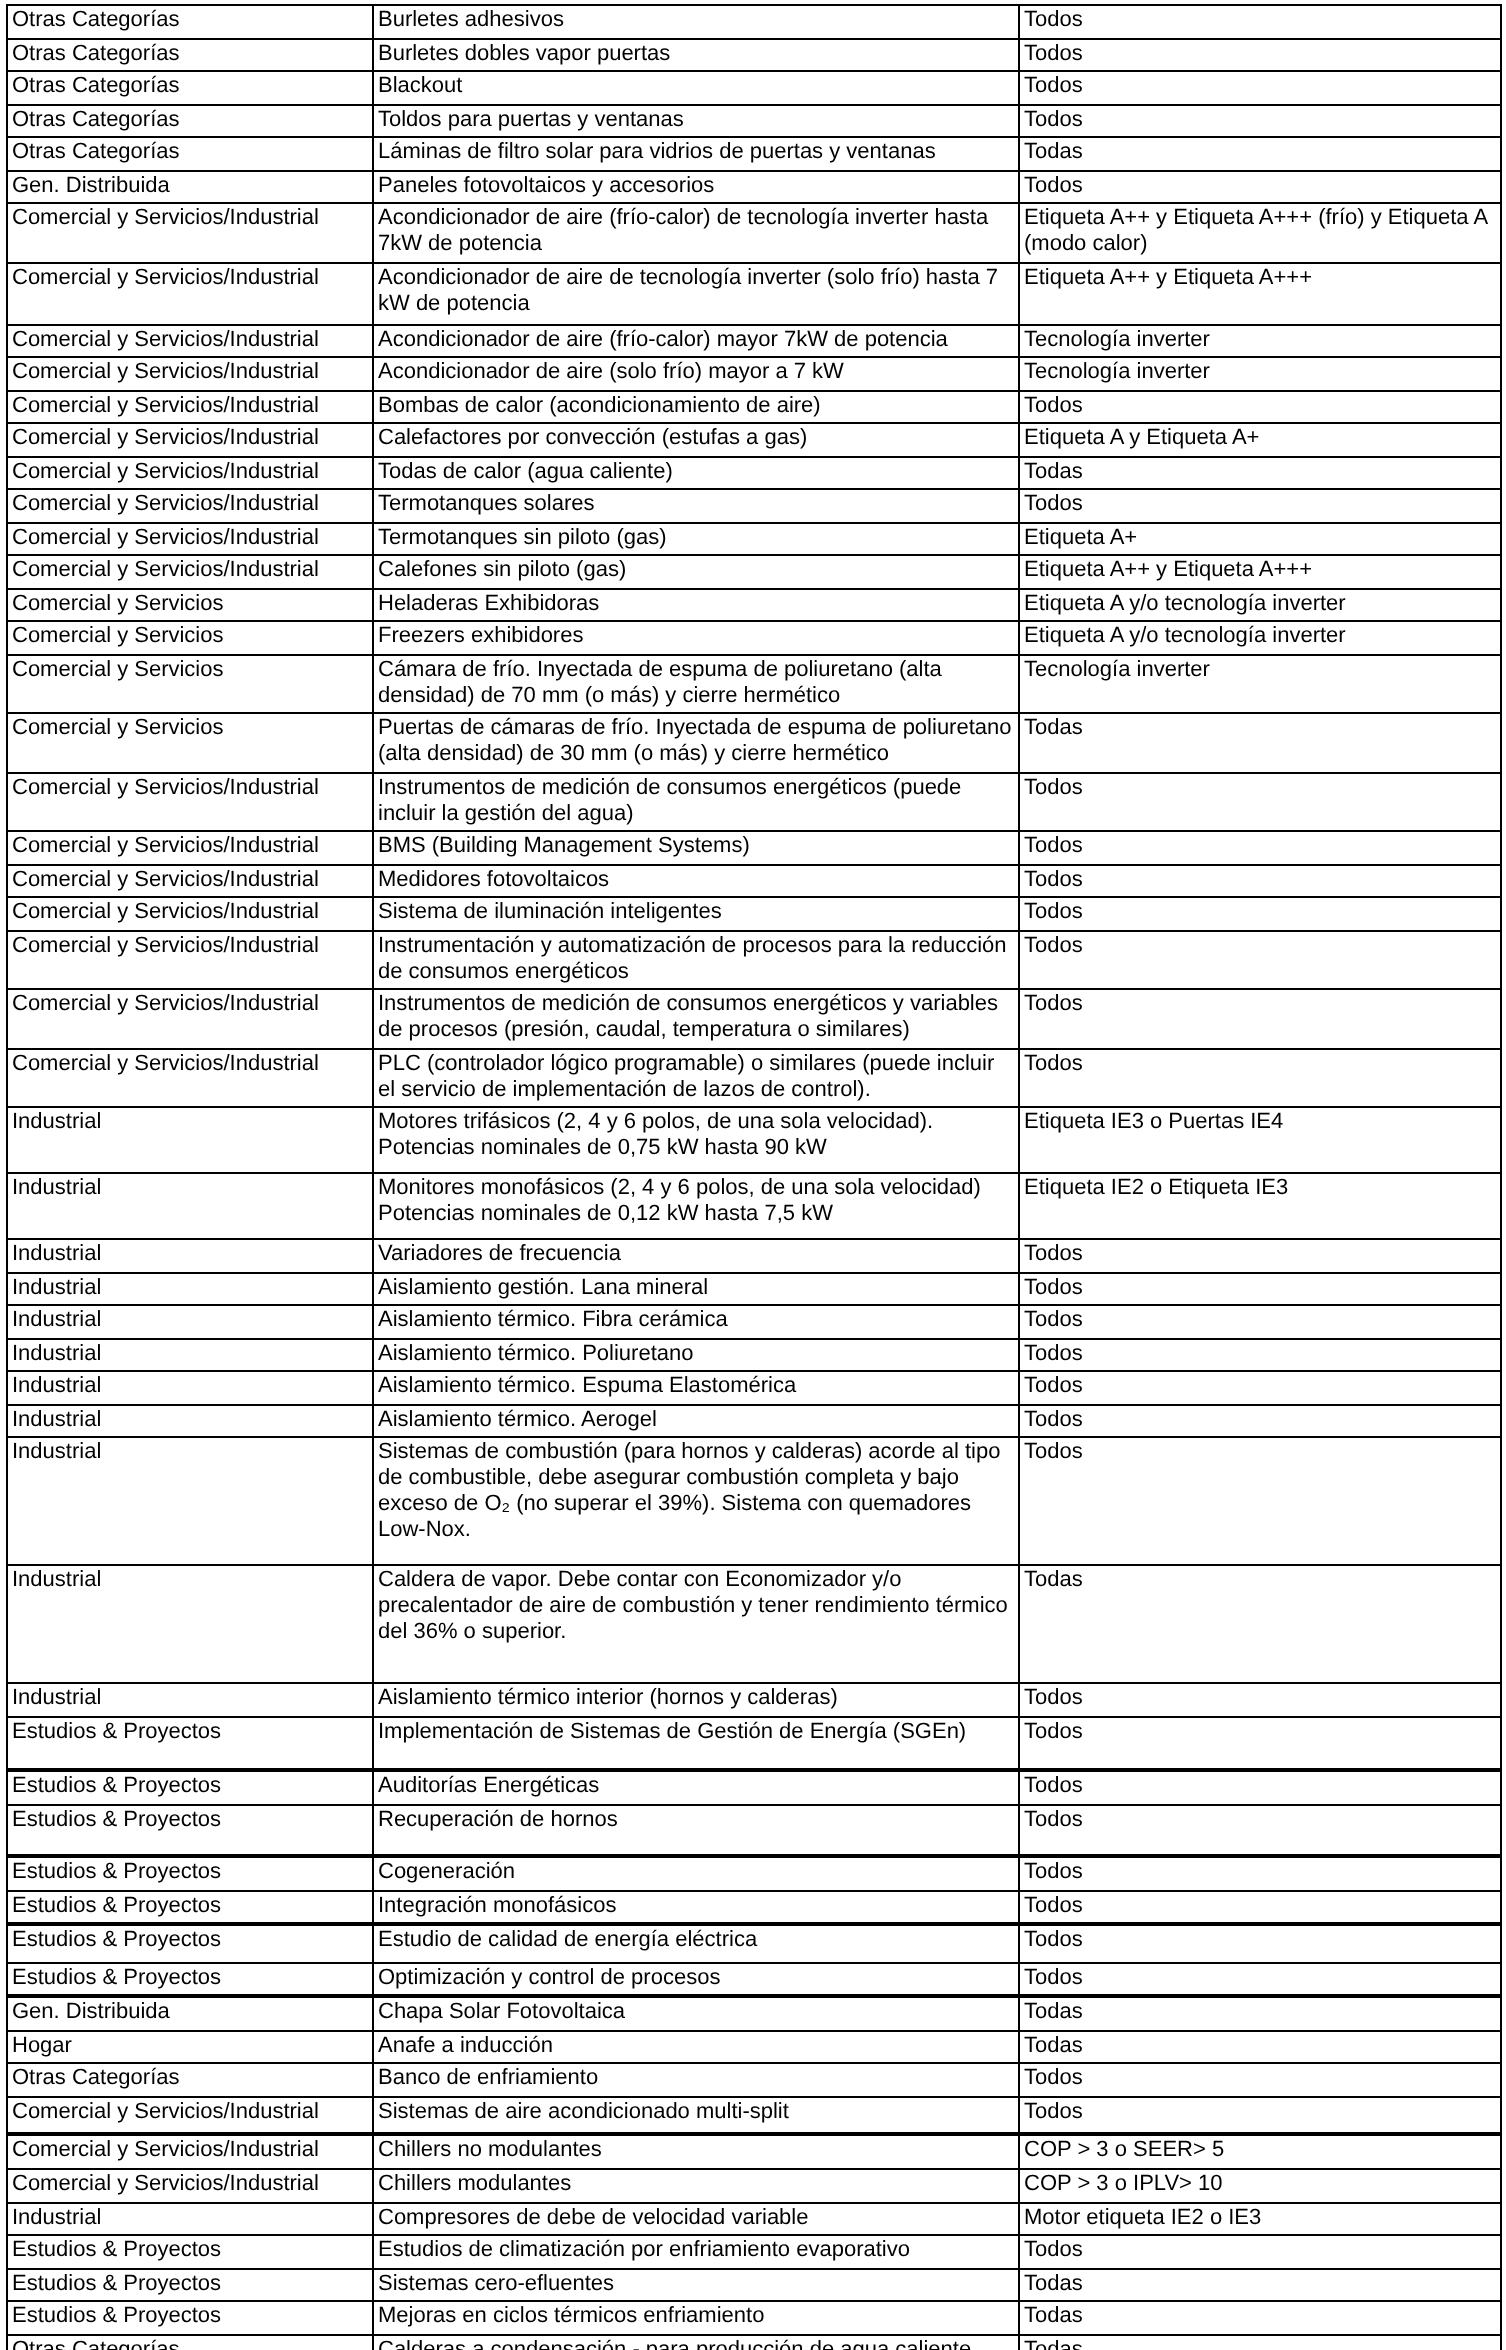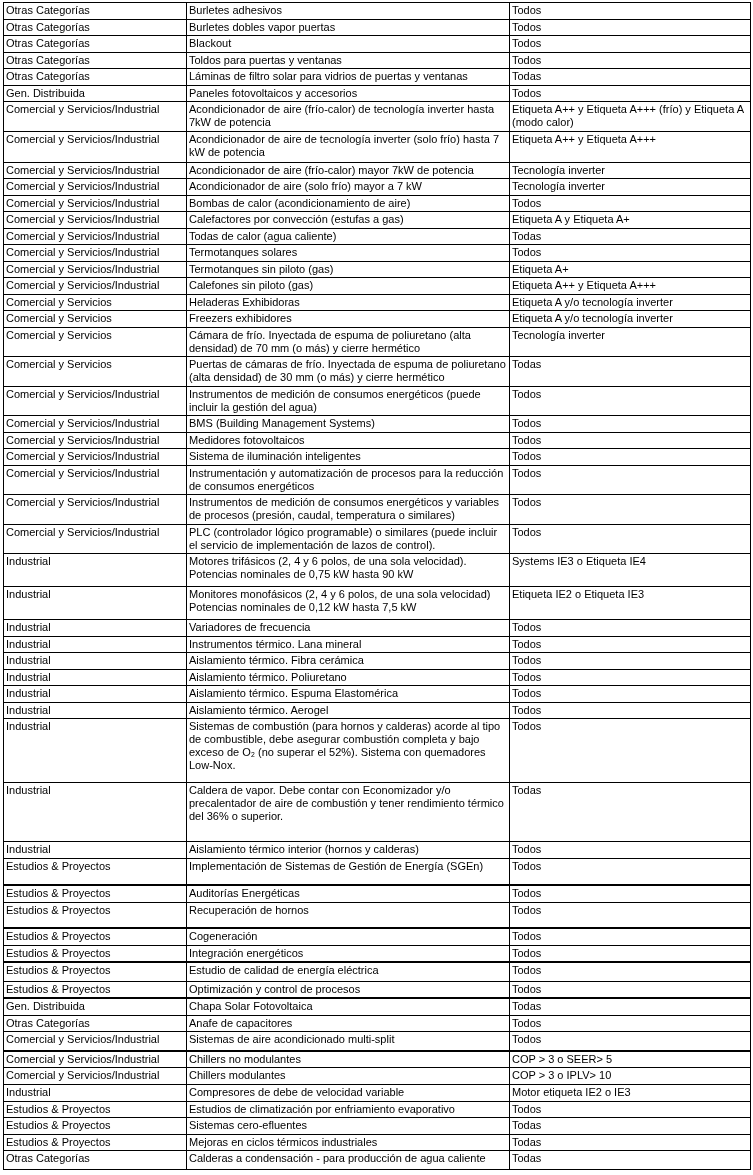--- a/index.html
+++ b/index.html
@@ -178,35 +178,35 @@
           <td>Todos</td>
         </tr>
         <tr>
           <td>Comercial y Servicios/Industrial</td>
           <td>PLC (controlador lógico programable) o similares (puede incluir el servicio de implementación de lazos de control).</td>
           <td>Todos</td>
         </tr>
         <tr style="height: 33px;">
           <td>Industrial</td>
           <td>Motores trifásicos (2, 4 y 6 polos, de una sola velocidad). Potencias nominales de 0,75 kW hasta 90 kW</td>
-          <td>Systems IE3 o Etiqueta IE4</td>
+          <td>Etiqueta IE3 o Puertas IE4</td>
         </tr>
         <tr style="height: 33px;">
           <td>Industrial</td>
           <td>Monitores monofásicos (2, 4 y 6 polos, de una sola velocidad) Potencias nominales de 0,12 kW hasta 7,5 kW</td>
           <td>Etiqueta IE2 o Etiqueta IE3</td>
         </tr>
         <tr>
           <td>Industrial</td>
           <td>Variadores de frecuencia</td>
           <td>Todos</td>
         </tr>
         <tr>
           <td>Industrial</td>
-          <td>Instrumentos térmico. Lana mineral</td>
+          <td>Aislamiento gestión. Lana mineral</td>
           <td>Todos</td>
         </tr>
         <tr>
           <td>Industrial</td>
           <td>Aislamiento térmico. Fibra cerámica</td>
           <td>Todos</td>
         </tr>
         <tr>
           <td>Industrial</td>
           <td>Aislamiento térmico. Poliuretano</td>
@@ -217,21 +217,21 @@
           <td>Aislamiento térmico. Espuma Elastomérica</td>
           <td>Todos</td>
         </tr>
         <tr>
           <td>Industrial</td>
           <td>Aislamiento térmico. Aerogel</td>
           <td>Todos</td>
         </tr>
         <tr style="height: 64px;">
           <td>Industrial</td>
-          <td>Sistemas de combustión (para hornos y calderas) acorde al tipo de combustible, debe asegurar combustión completa y bajo exceso de O₂ (no superar el 52%). Sistema con quemadores Low-Nox.</td>
+          <td>Sistemas de combustión (para hornos y calderas) acorde al tipo de combustible, debe asegurar combustión completa y bajo exceso de O₂ (no superar el 39%). Sistema con quemadores Low-Nox.</td>
           <td>Todos</td>
         </tr>
         <tr style="height: 59px;">
           <td>Industrial</td>
           <td>Caldera de vapor. Debe contar con Economizador y/o precalentador de aire de combustión y tener rendimiento térmico del 36% o superior.</td>
           <td>Todas</td>
         </tr>
         <tr>
           <td>Industrial</td>
           <td>Aislamiento térmico interior (hornos y calderas)</td>
@@ -252,41 +252,46 @@
           <td>Recuperación de hornos</td>
           <td>Todos</td>
         </tr>
         <tr class="thick-top">
           <td>Estudios &amp; Proyectos</td>
           <td>Cogeneración</td>
           <td>Todos</td>
         </tr>
         <tr>
           <td>Estudios &amp; Proyectos</td>
-          <td>Integración energéticos</td>
+          <td>Integración monofásicos</td>
           <td>Todos</td>
         </tr>
         <tr class="thick-top" style="height: 19px;">
           <td>Estudios &amp; Proyectos</td>
           <td>Estudio de calidad de energía eléctrica</td>
           <td>Todos</td>
         </tr>
         <tr>
           <td>Estudios &amp; Proyectos</td>
           <td>Optimización y control de procesos</td>
           <td>Todos</td>
         </tr>
         <tr class="thick-top">
           <td>Gen. Distribuida</td>
           <td>Chapa Solar Fotovoltaica</td>
           <td>Todas</td>
         </tr>
         <tr>
-          <td>Otras Categorías</td>
-          <td>Anafe de capacitores</td>
+          <td>Hogar</td>
+          <td>Anafe a inducción</td>
+          <td>Todas</td>
+        </tr>
+        <tr>
+          <td>Otras Categorías</td>
+          <td>Banco de enfriamiento</td>
           <td>Todos</td>
         </tr>
         <tr style="height: 19px;">
           <td>Comercial y Servicios/Industrial</td>
           <td>Sistemas de aire acondicionado multi-split</td>
           <td>Todos</td>
         </tr>
         <tr class="thick-top" style="height: 17px;">
           <td>Comercial y Servicios/Industrial</td>
           <td>Chillers no modulantes</td>
@@ -307,21 +312,21 @@
           <td>Estudios de climatización por enfriamiento evaporativo</td>
           <td>Todos</td>
         </tr>
         <tr>
           <td>Estudios &amp; Proyectos</td>
           <td>Sistemas cero-efluentes</td>
           <td>Todas</td>
         </tr>
         <tr>
           <td>Estudios &amp; Proyectos</td>
-          <td>Mejoras en ciclos térmicos industriales</td>
+          <td>Mejoras en ciclos térmicos enfriamiento</td>
           <td>Todas</td>
         </tr>
         <tr style="height: 19px;">
           <td>Otras Categorías</td>
           <td>Calderas a condensación - para producción de agua caliente</td>
           <td>Todas</td>
         </tr>
       </tbody>
   </table>
 </div>

